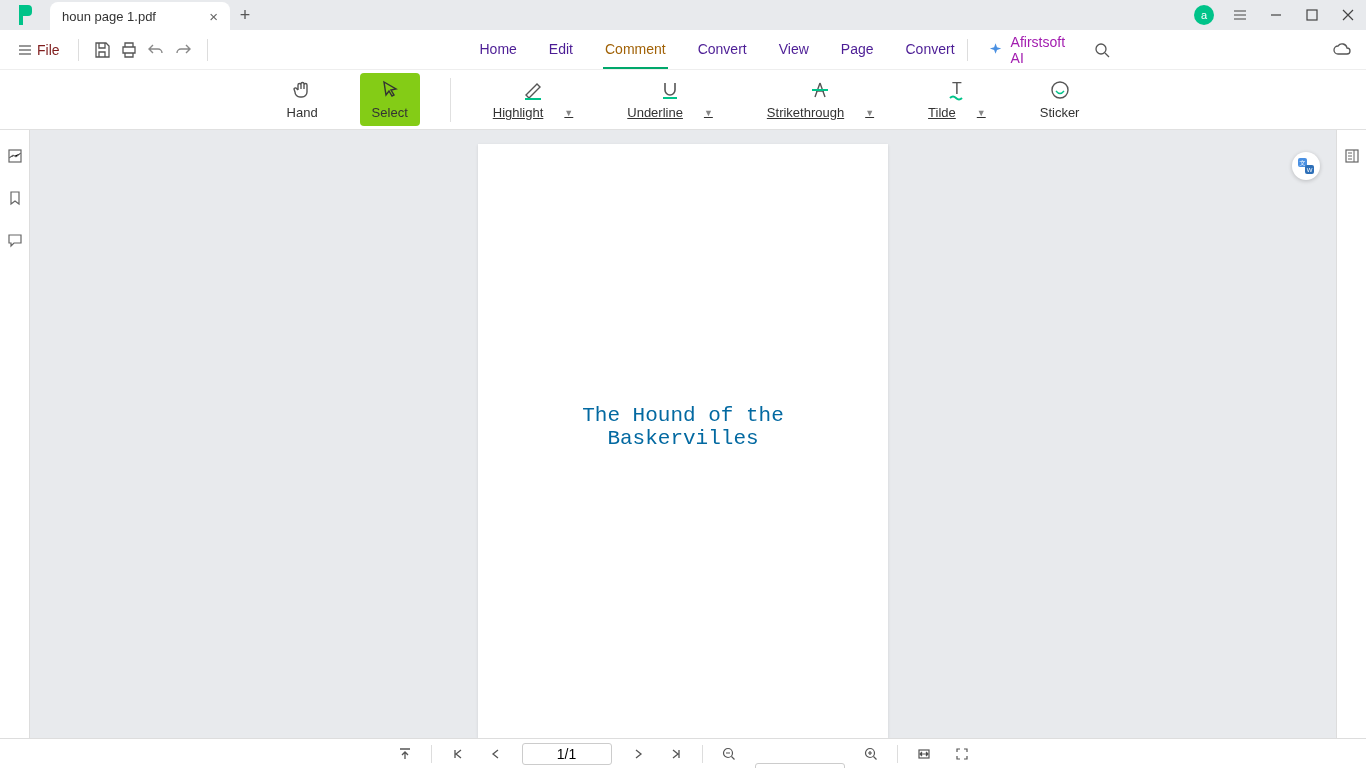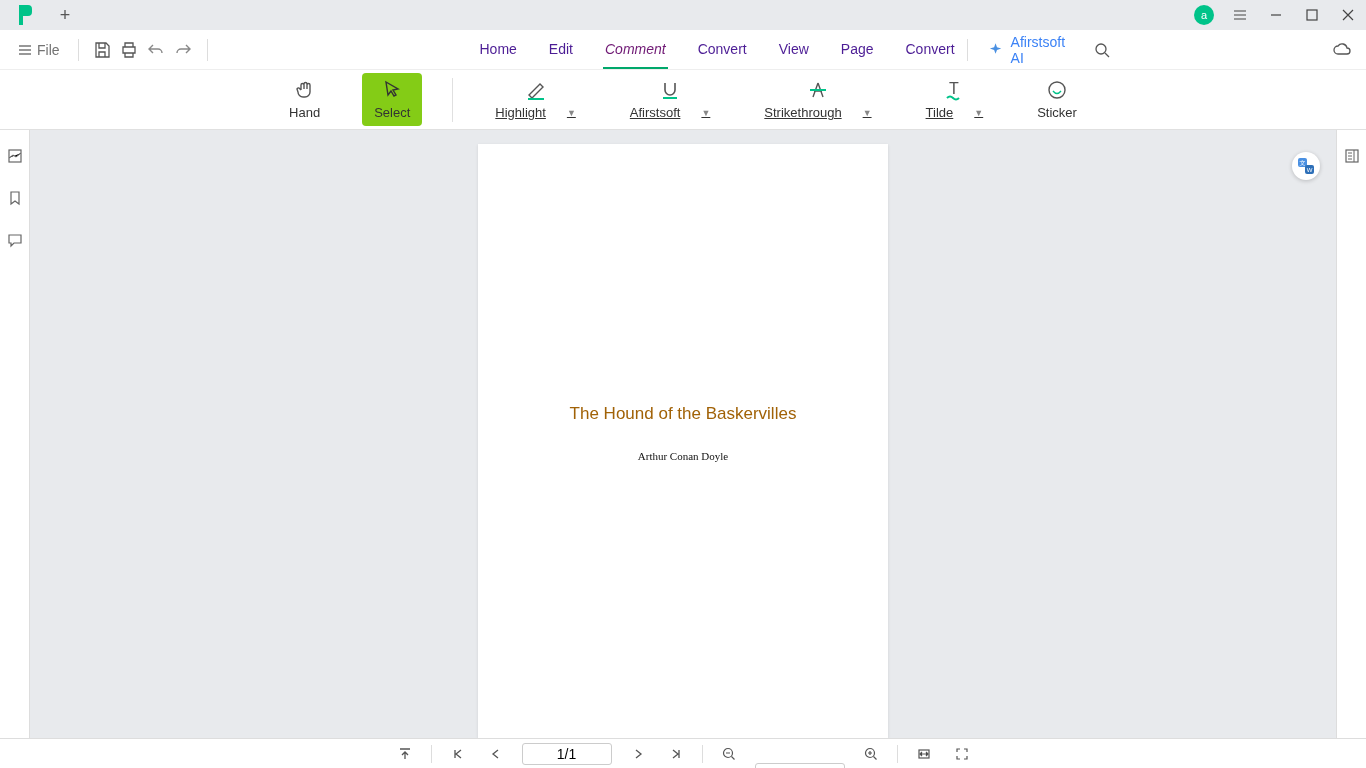--- a/index.html
+++ b/index.html
@@ -12,45 +12,45 @@
 .tab { background: #fff; border-radius: 8px 8px 0 0; display: flex; align-items: center; padding: 0 12px; margin-top: 2px; min-width: 180px; font-size: 13px; color: #333; gap: 20px; }
 .tab-close { color: #666; font-size: 15px; cursor: pointer; margin-left: auto; }
 .new-tab { width: 30px; display: flex; align-items: center; justify-content: center; color: #555; font-size: 18px; cursor: pointer; }
 .titlebar-spacer { flex: 1; }
 .avatar { width: 20px; height: 20px; border-radius: 50%; background: #00c389; color: #fff; display: flex; align-items: center; justify-content: center; font-size: 11px; margin: auto 8px; }
 .win-btn { width: 36px; display: flex; align-items: center; justify-content: center; color: #444; cursor: pointer; }
 .win-btn svg { width: 14px; height: 14px; }
 
 
 .menubar { height: 40px; display: flex; align-items: center; padding: 0 10px; border-bottom: 1px solid #eee; }
-.file-btn { display: flex; align-items: center; gap: 5px; color: #737373; font-size: 14px; padding: 4px 8px; cursor: pointer; }
+.file-btn { display: flex; align-items: center; gap: 5px; color: #7f1d1d; font-size: 14px; padding: 4px 8px; cursor: pointer; }
 .sep { width: 1px; height: 22px; background: #ddd; margin: 0 10px; }
 .icon-btn { width: 30px; height: 30px; display: flex; align-items: center; justify-content: center; color: #555; cursor: pointer; }
 .menu-tabs { display: flex; gap: 28px; margin-left: 260px; }
 .menu-tab { font-size: 14px; color: #4c1d95; padding: 10px 2px; cursor: pointer; border-bottom: 2px solid transparent; }
-.menu-tab.active { color: #701a75; border-bottom-color: #00a86b; font-style: italic; }
+.menu-tab.active { color: #a16207; border-bottom-color: #00a86b; }
 .menubar-right { margin-left: auto; display: flex; align-items: center; gap: 10px; }
-.ai-btn { display: flex; align-items: center; gap: 6px; font-size: 14px; color: #3b82f6; cursor: pointer; }
+.ai-btn { display: flex; align-items: center; gap: 6px; font-size: 14px; color: #a21caf; cursor: pointer; }
 
 
 .ribbon { height: 60px; display: flex; align-items: center; justify-content: center; gap: 30px; border-bottom: 1px solid #e0e0e0; }
 .ribbon-item { display: flex; flex-direction: column; align-items: center; gap: 4px; padding: 6px 12px; cursor: pointer; font-size: 13px; color: #333; border-radius: 4px; }
 .ribbon-item.selected { background: #84cc16; }
 .ribbon-icon { width: 22px; height: 22px; display: flex; align-items: center; justify-content: center; color: #555; }
 .ribbon-label { display: flex; align-items: center; gap: 21px; text-decoration: underline; }
 .dd-arrow { font-size: 9px; color: #888; }
 .ribbon-sep { width: 1px; height: 44px; background: #e0e0e0; }
 
 
 .main { flex: 1; display: flex; background: #e8eaed; position: relative; overflow: hidden; }
 .left-panel { width: 30px; background: #fff; border-right: 1px solid #ddd; display: flex; flex-direction: column; align-items: center; padding-top: 18px; gap: 26px; }
 .left-panel .p-icon { color: #666; cursor: pointer; }
 .doc-viewport { flex: 1; display: flex; justify-content: center; padding-top: 14px; overflow: hidden; }
 .page { width: 410px; background: #fff; box-shadow: 0 1px 3px rgba(0,0,0,0.1); padding: 260px 30px 30px; text-align: center; }
-.page-title { font-family: Liberation Sans, sans-serif; font-size: 17px; color: #a16207; margin-bottom: 26px; }
+.page-title { font-family: Liberation Mono, monospace; font-size: 21px; color: #0369a1; margin-bottom: 26px; }
 .page-author { font-family: Georgia, 'Times New Roman', serif; font-size: 11px; color: #111; }
 .right-panel { width: 30px; background: #fff; border-left: 1px solid #ddd; display: flex; flex-direction: column; align-items: center; padding-top: 18px; }
 .right-panel .p-icon { color: #666; cursor: pointer; }
 .float-badge { position: absolute; right: 46px; top: 22px; width: 28px; height: 28px; border-radius: 50%; background: #fff; box-shadow: 0 1px 4px rgba(0,0,0,0.2); display: flex; align-items: center; justify-content: center; cursor: pointer; }
 
 
 .statusbar { height: 30px; border-top: 1px solid #ddd; display: flex; align-items: center; justify-content: center; gap: 14px; background: #fff; }
 .status-sep { width: 1px; height: 18px; background: #ddd; }
 .status-btn { color: #555; cursor: pointer; display: flex; align-items: center; justify-content: center; width: 24px; height: 24px; }
 .page-input { width: 90px; text-align: center; font-size: 14px; border: 1px solid #ccc; border-radius: 3px; padding: 2px 4px; }
@@ -59,20 +59,24 @@
 svg { display: block; }
 </style>
 </head>
 <body>
 
 <div class="titlebar">
   <div class="logo">
     <svg viewBox="0 0 24 24">
         <path fill="#00c389" d="M6 2h9a4 4 0 0 1 4 4v3a4 4 0 0 1-4 4H10v9H6V2z"></path>
       </svg>
+  </div>
+  <div class="tab">
+    <span>houn page 1.pdf</span>
+    <span class="tab-close">×</span>
   </div>
   <div class="new-tab">+</div>
   <div class="titlebar-spacer"></div>
   <div class="avatar">a</div>
   <div class="win-btn">
     <svg viewBox="0 0 14 14">
         <path stroke="#444" stroke-width="1.2" d="M1 3h12M1 7h12M1 11h12"></path>
       </svg>
   </div>
   <div class="win-btn">
@@ -186,21 +190,21 @@
       </div>
   </div>
   <div class="ribbon-item">
     <div class="ribbon-icon">
       <svg width="22" height="22" viewBox="0 0 22 22">
           <path fill="none" stroke="#555" stroke-width="1.6" d="M6 4v7a5 5 0 0 0 10 0V4"></path>
           <path stroke="#00c389" stroke-width="2" d="M4 19h14"></path>
         </svg>
     </div>
     <div class="ribbon-label">
-        <span>Afirstsoft</span>
+        <span>Underline</span>
         <span class="dd-arrow">▼</span>
       </div>
   </div>
   <div class="ribbon-item">
     <div class="ribbon-icon">
       <svg width="22" height="22" viewBox="0 0 22 22">
           <path fill="none" stroke="#555" stroke-width="1.4" d="M11 4l-5 14M11 4l5 14M7 12h8"></path>
           <path stroke="#00c389" stroke-width="2" d="M3 11h16"></path>
         </svg>
     </div>
@@ -248,21 +252,20 @@
     <div class="p-icon">
       <svg width="16" height="16" viewBox="0 0 16 16">
           <path fill="none" stroke="#666" stroke-width="1.2" d="M2 3h12v8H7l-3 3v-3H2z"></path>
         </svg>
     </div>
   </div>
 
   <div class="doc-viewport">
     <div class="page">
       <div class="page-title">The Hound of the Baskervilles</div>
-      <div class="page-author">Arthur Conan Doyle</div>
     </div>
   </div>
 
   <div class="float-badge">
     <svg width="18" height="18" viewBox="0 0 18 18">
         <rect x="1" y="1" width="9" height="9" rx="2" fill="#4a90e2"></rect>
         <rect x="8" y="8" width="9" height="9" rx="2" fill="#2d6fb8"></rect>
         <text x="5.5" y="8" text-anchor="middle" font-size="6" fill="#fff">文</text>
         <text x="12.5" y="15" text-anchor="middle" font-size="6" fill="#fff">W</text>
       </svg>

